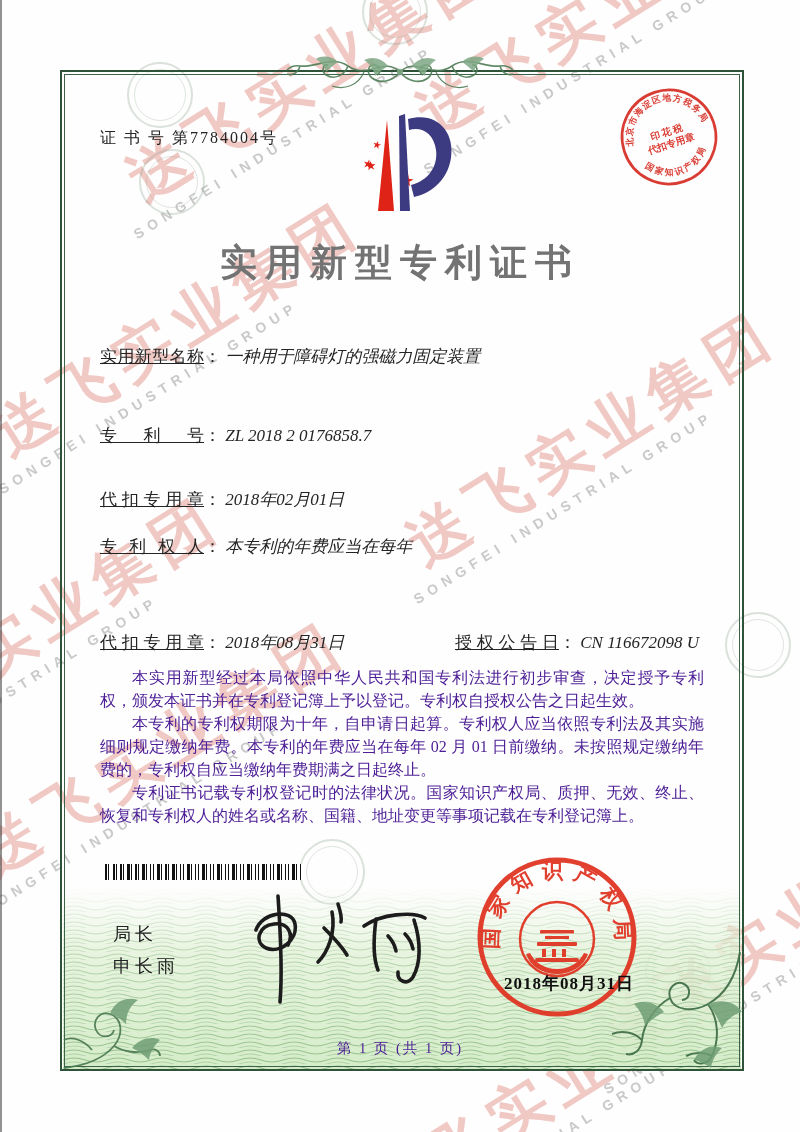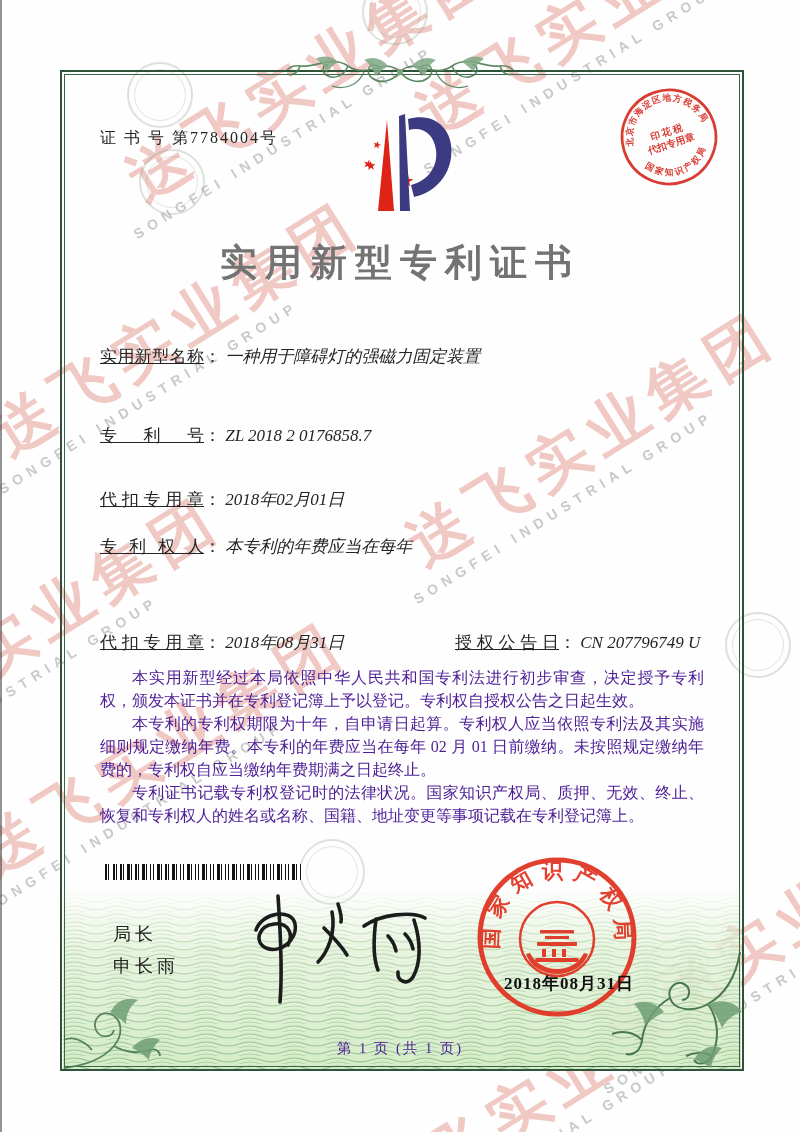--- a/index.html
+++ b/index.html
@@ -235,21 +235,21 @@
     </div>
     <div class="frow" style="top:535px;">
       <span class="flabel">专利权人</span><span class="fcolon">：</span>
       <span class="fval">本专利的年费应当在每年</span>
     </div>
     <div class="frow" style="top:631px; width:604px;">
       <span class="flabel">代扣专用章</span><span class="fcolon">：</span>
       <span class="fval">2018年08月31日</span>
       <span class="fgroup2">
         <span class="flabel">授权公告日</span><span class="fcolon">：</span>
-        <span class="fval">CN 207796749 U</span>
+        <span class="fval">CN 116672098 U</span>
       </span>
     </div>
 
     <div class="paras">
       <p>本实用新型经过本局依照中华人民共和国专利法进行初步审查，决定授予专利权，颁发本证书并在专利登记簿上予以登记。专利权自授权公告之日起生效。</p>
       <p>本专利的专利权期限为十年，自申请日起算。专利权人应当依照专利法及其实施细则规定缴纳年费。本专利的年费应当在每年 02 月 01 日前缴纳。未按照规定缴纳年费的，专利权自应当缴纳年费期满之日起终止。</p>
       <p>专利证书记载专利权登记时的法律状况。国家知识产权局、质押、无效、终止、恢复和专利权人的姓名或名称、国籍、地址变更等事项记载在专利登记簿上。</p>
     </div>
 
     <div class="barcode"></div>

